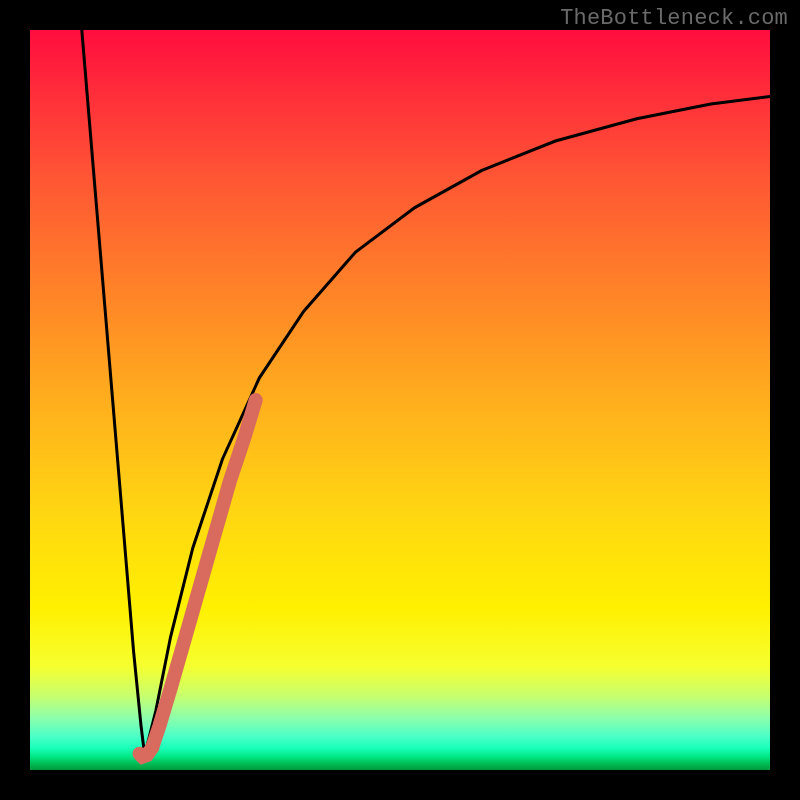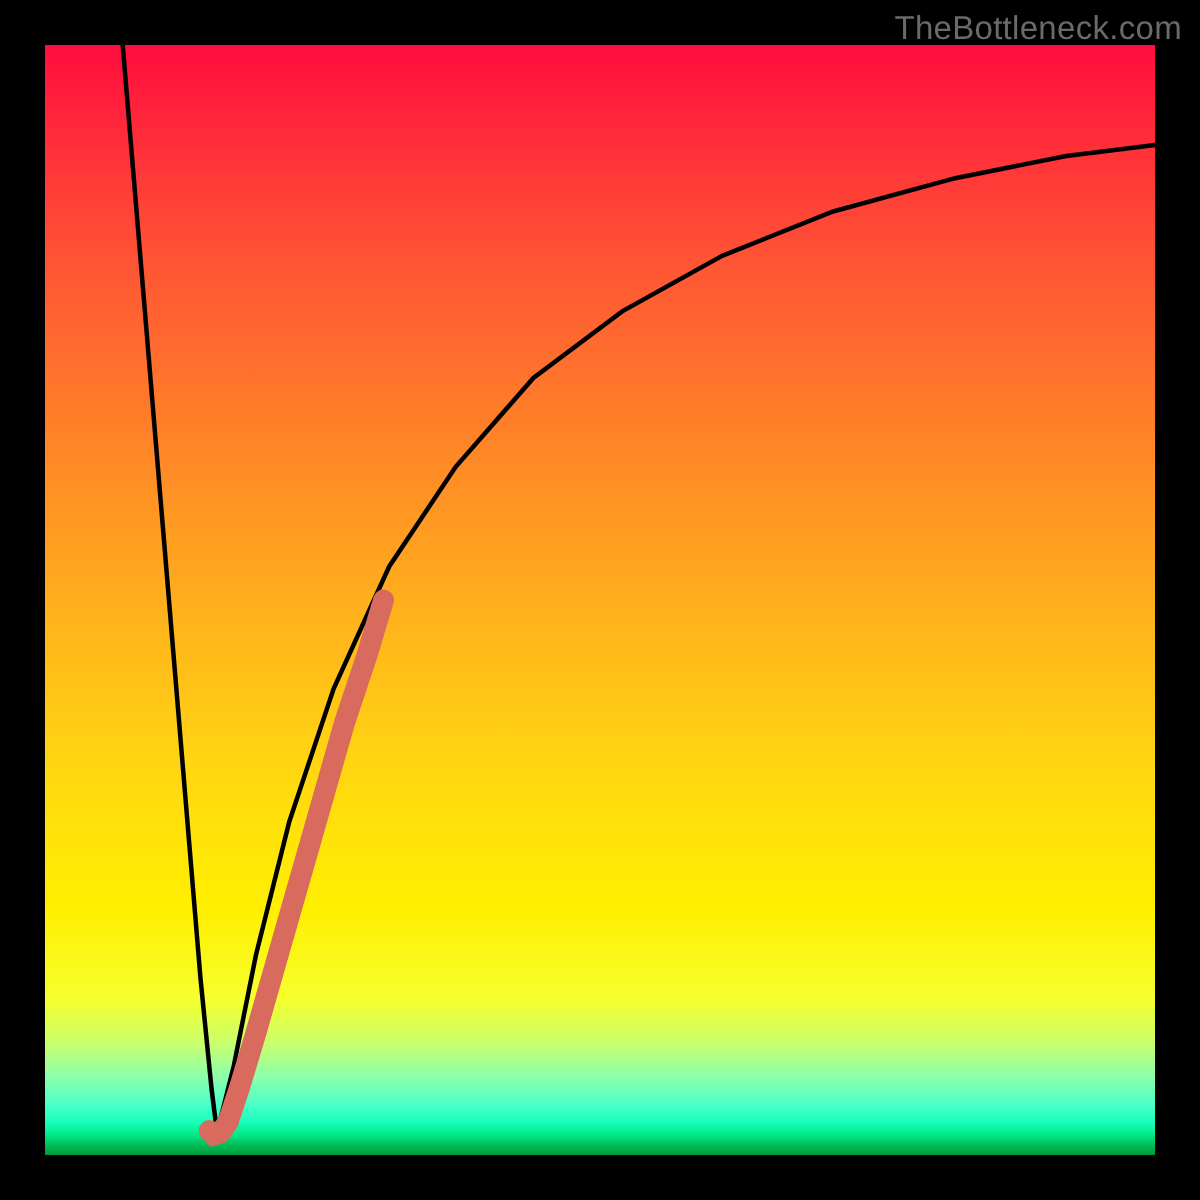--- a/index.html
+++ b/index.html
@@ -9,20 +9,21 @@
     height: 800px;
     overflow: hidden;
     background: #000;
     font-family: Arial, Helvetica, sans-serif;
   }
   .frame {
     position: relative;
     width: 800px;
     height: 760px;
     background: #000;
+    font-family: Liberation Mono, monospace;
   }
   .plot-area {
     position: absolute;
     left: 30px;
     top: 30px;
     width: 740px;
     height: 740px;
     background: linear-gradient(to bottom,
       #ff0d3e 0%,
       #ff2b3a 8%,

